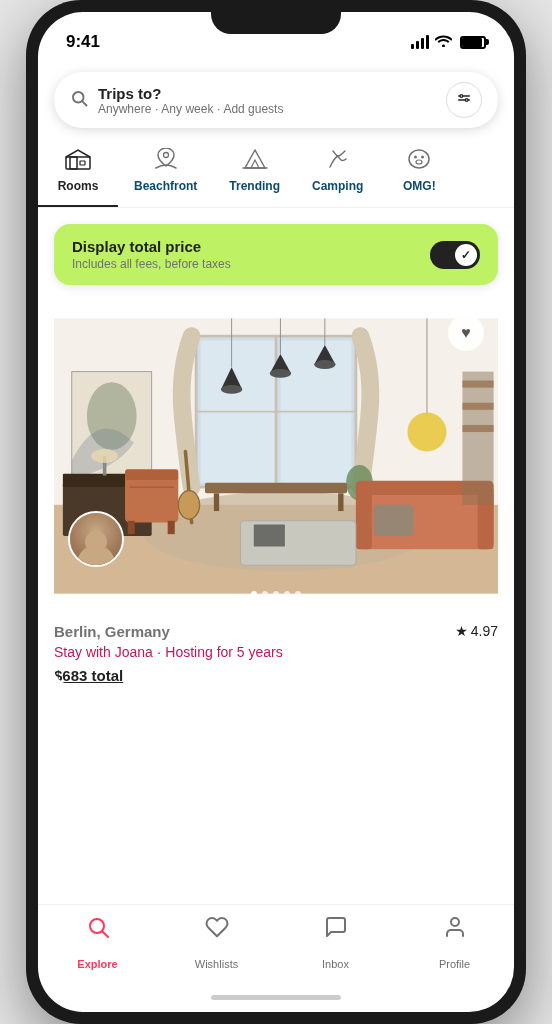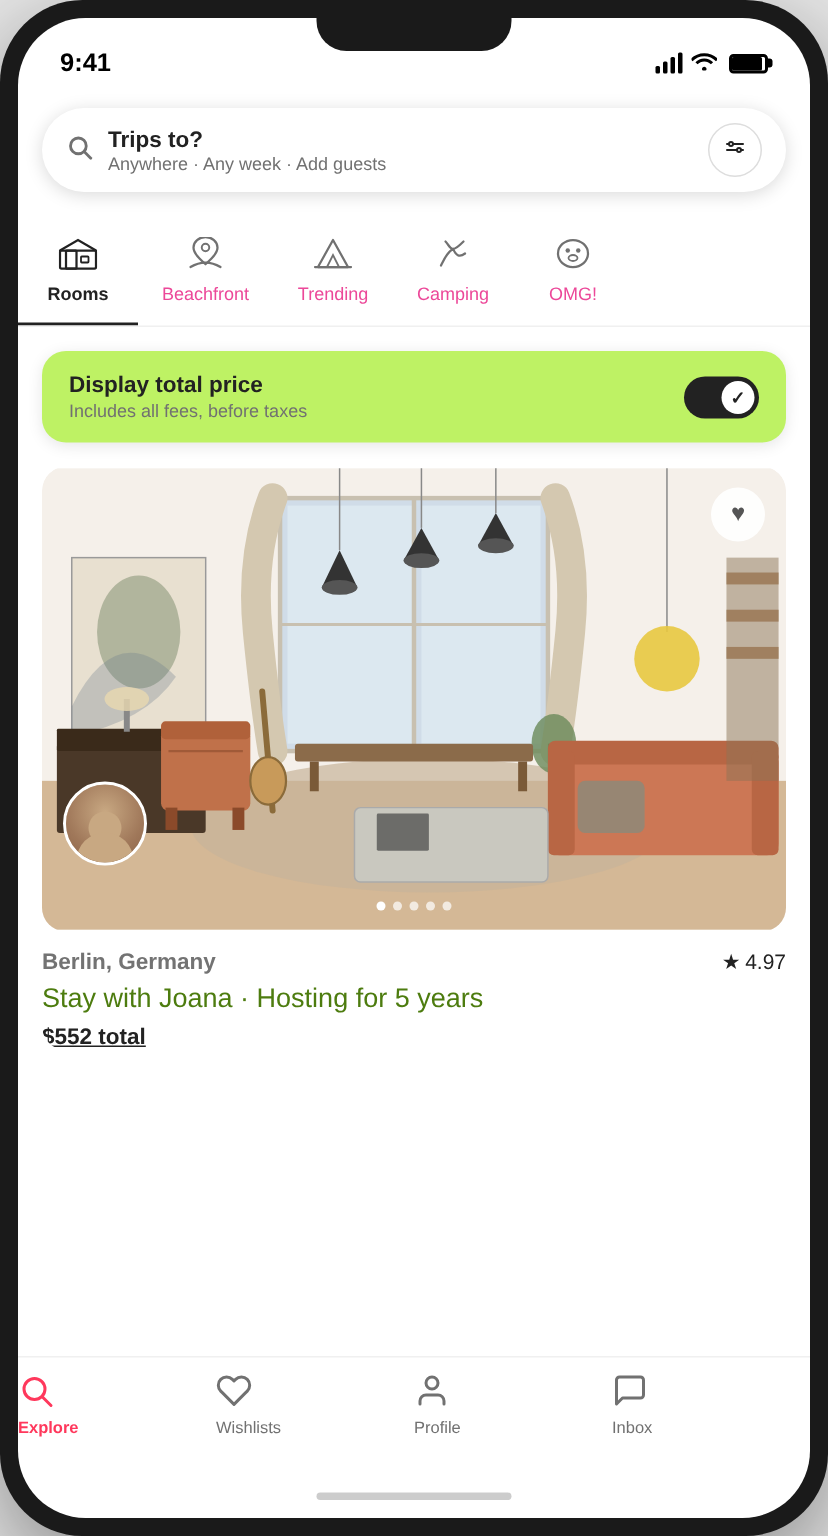--- a/index.html
+++ b/index.html
@@ -5,21 +5,21 @@
     * { margin: 0; padding: 0; box-sizing: border-box; }
     body {
       background: #e5e5e5;
       display: flex;
       justify-content: center;
       align-items: center;
       min-height: 100vh;
       font-family: -apple-system, BlinkMacSystemFont, 'Segoe UI', sans-serif;
     }
     .phone-frame {
-      width: 552px;
+      width: 500px;
       height: 1024px;
       background: #1a1a1a;
       border-radius: 55px;
       position: relative;
       padding: 12px;
       box-shadow: 0 20px 60px rgba(0,0,0,0.4);
     }
     .phone-screen {
       width: 100%;
       height: 100%;
@@ -133,21 +133,21 @@
       border-radius: 50%;
       border: 1.5px solid #ddd;
       display: flex;
       align-items: center;
       justify-content: center;
       flex-shrink: 0;
     }
     
     .category-nav {
       display: flex;
-      padding: 30px 0 0;
+      padding: 20px 0 0;
       gap: 0;
       overflow-x: hidden;
       flex-shrink: 0;
       border-bottom: 1px solid #f0f0f0;
     }
     .category-item {
       display: flex;
       flex-direction: column;
       align-items: center;
       gap: 5px;
@@ -159,22 +159,22 @@
     }
     .category-item.active {
       border-bottom: 2px solid #222;
     }
     .category-icon {
       font-size: 22px;
       line-height: 1;
     }
     .category-label {
       font-size: 12px;
-      color: #ec4899;
-      font-weight: 400;
+      color: #0c4a6e;
+      font-weight: 700;
       white-space: nowrap;
     }
     .category-item.active .category-label {
       color: #222;
       font-weight: 600;
     }
     
     .main-content {
       flex: 1;
       overflow-y: auto;
@@ -337,22 +337,22 @@
     }
     .listing-rating {
       display: flex;
       align-items: center;
       gap: 3px;
       font-size: 14px;
       font-weight: 500;
       color: #222;
     }
     .listing-desc {
-      font-size: 18px;
-      color: #4d7c0f;
+      font-size: 14px;
+      color: #be185d;
       line-height: 1.5;
     }
     .listing-price {
       margin-top: 4px;
       font-size: 15px;
       color: #222;
     }
     .price-amount {
       font-weight: 700;
       text-decoration: underline;
@@ -363,21 +363,22 @@
       border-top: 1px solid #f0f0f0;
       display: flex;
       align-items: flex-start;
       padding-top: 10px;
       flex-shrink: 0;
     }
     .nav-item {
       flex: 1;
       display: flex;
       flex-direction: column;
-      gap: 1px;
+      align-items: center;
+      gap: 13px;
       cursor: pointer;
     }
     .nav-icon {
       font-size: 22px;
       color: #717171;
     }
     .nav-item.active .nav-icon {
       color: #FF385C;
     }
     .nav-label {
@@ -632,21 +633,21 @@
         <div class="listing-info">
           <div class="listing-header">
             <span class="listing-location">Berlin, Germany</span>
             <span class="listing-rating">
               <span>★</span>
               <span>4.97</span>
             </span>
           </div>
           <div class="listing-desc">Stay with Joana · Hosting for 5 years</div>
           <div class="listing-price">
-            <span class="price-amount">$552 total</span>
+            <span class="price-amount">$683 total</span>
           </div>
         </div>
       </div>
 
     </div>
 
     <div class="bottom-nav">
       <div class="nav-item active">
         <span class="nav-icon">
           <svg width="24" height="24" viewBox="0 0 24 24" fill="none" stroke="#FF385C" stroke-width="2" stroke-linecap="round">
@@ -659,35 +660,35 @@
       <div class="nav-item">
         <span class="nav-icon">
           <svg width="24" height="24" viewBox="0 0 24 24" fill="none" stroke="#717171" stroke-width="2" stroke-linecap="round" stroke-linejoin="round">
             <path d="M20.84 4.61a5.5 5.5 0 0 0-7.78 0L12 5.67l-1.06-1.06a5.5 5.5 0 0 0-7.78 7.78l1.06 1.06L12 21.23l7.78-7.78 1.06-1.06a5.5 5.5 0 0 0 0-7.78z"></path>
           </svg>
         </span>
         <span class="nav-label">Wishlists</span>
       </div>
       <div class="nav-item">
         <span class="nav-icon">
+          <svg width="24" height="24" viewBox="0 0 24 24" fill="none" stroke="#717171" stroke-width="2" stroke-linecap="round" stroke-linejoin="round">
+            <path d="M21 15a2 2 0 0 1-2 2H7l-4 4V5a2 2 0 0 1 2-2h14a2 2 0 0 1 2 2z"></path>
+          </svg>
+        </span>
+        <span class="nav-label">Inbox</span>
+      </div>
+      <div class="nav-item">
+        <span class="nav-icon">
           <svg width="24" height="24" viewBox="0 0 24 24" fill="none" stroke="#717171" stroke-width="2" stroke-linecap="round">
             <path d="M20 21v-2a4 4 0 0 0-4-4H8a4 4 0 0 0-4 4v2"></path>
             <circle cx="12" cy="7" r="4"></circle>
           </svg>
         </span>
         <span class="nav-label">Profile</span>
       </div>
-      <div class="nav-item">
-        <span class="nav-icon">
-          <svg width="24" height="24" viewBox="0 0 24 24" fill="none" stroke="#717171" stroke-width="2" stroke-linecap="round" stroke-linejoin="round">
-            <path d="M21 15a2 2 0 0 1-2 2H7l-4 4V5a2 2 0 0 1 2-2h14a2 2 0 0 1 2 2z"></path>
-          </svg>
-        </span>
-        <span class="nav-label">Inbox</span>
-      </div>
     </div>
 
     <div class="home-indicator">
       <div class="home-bar"></div>
     </div>
 
   </div>
 </div>
 
 </body></html>

